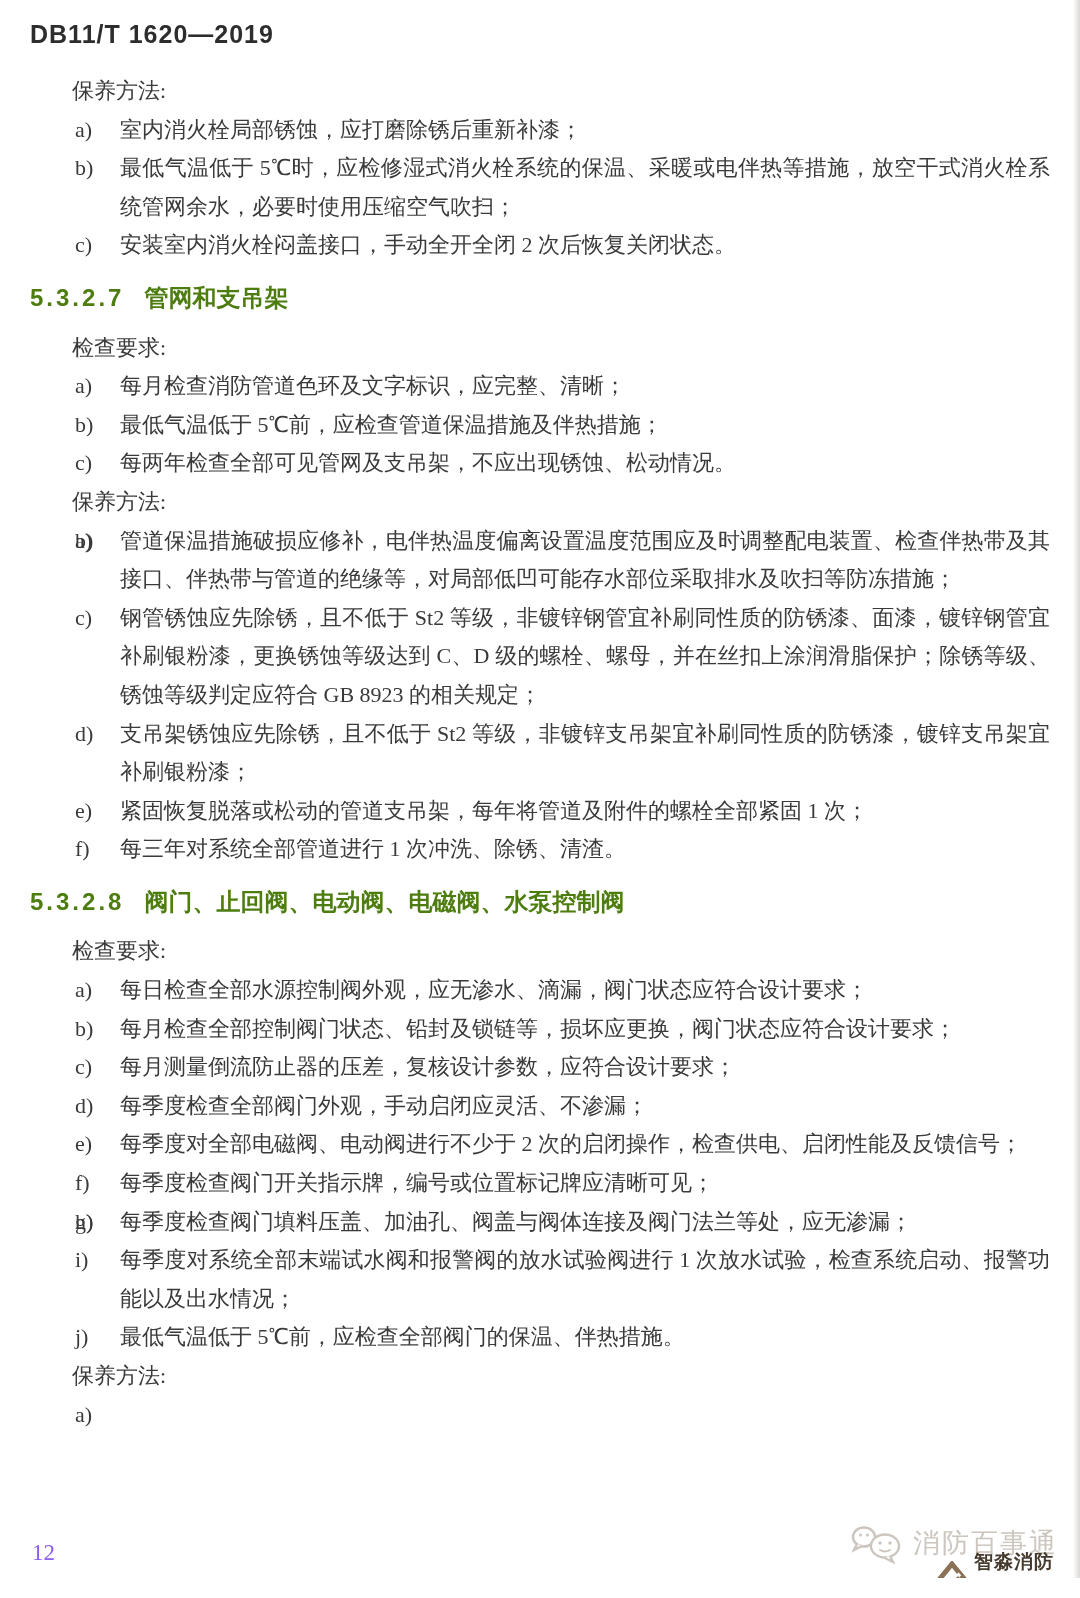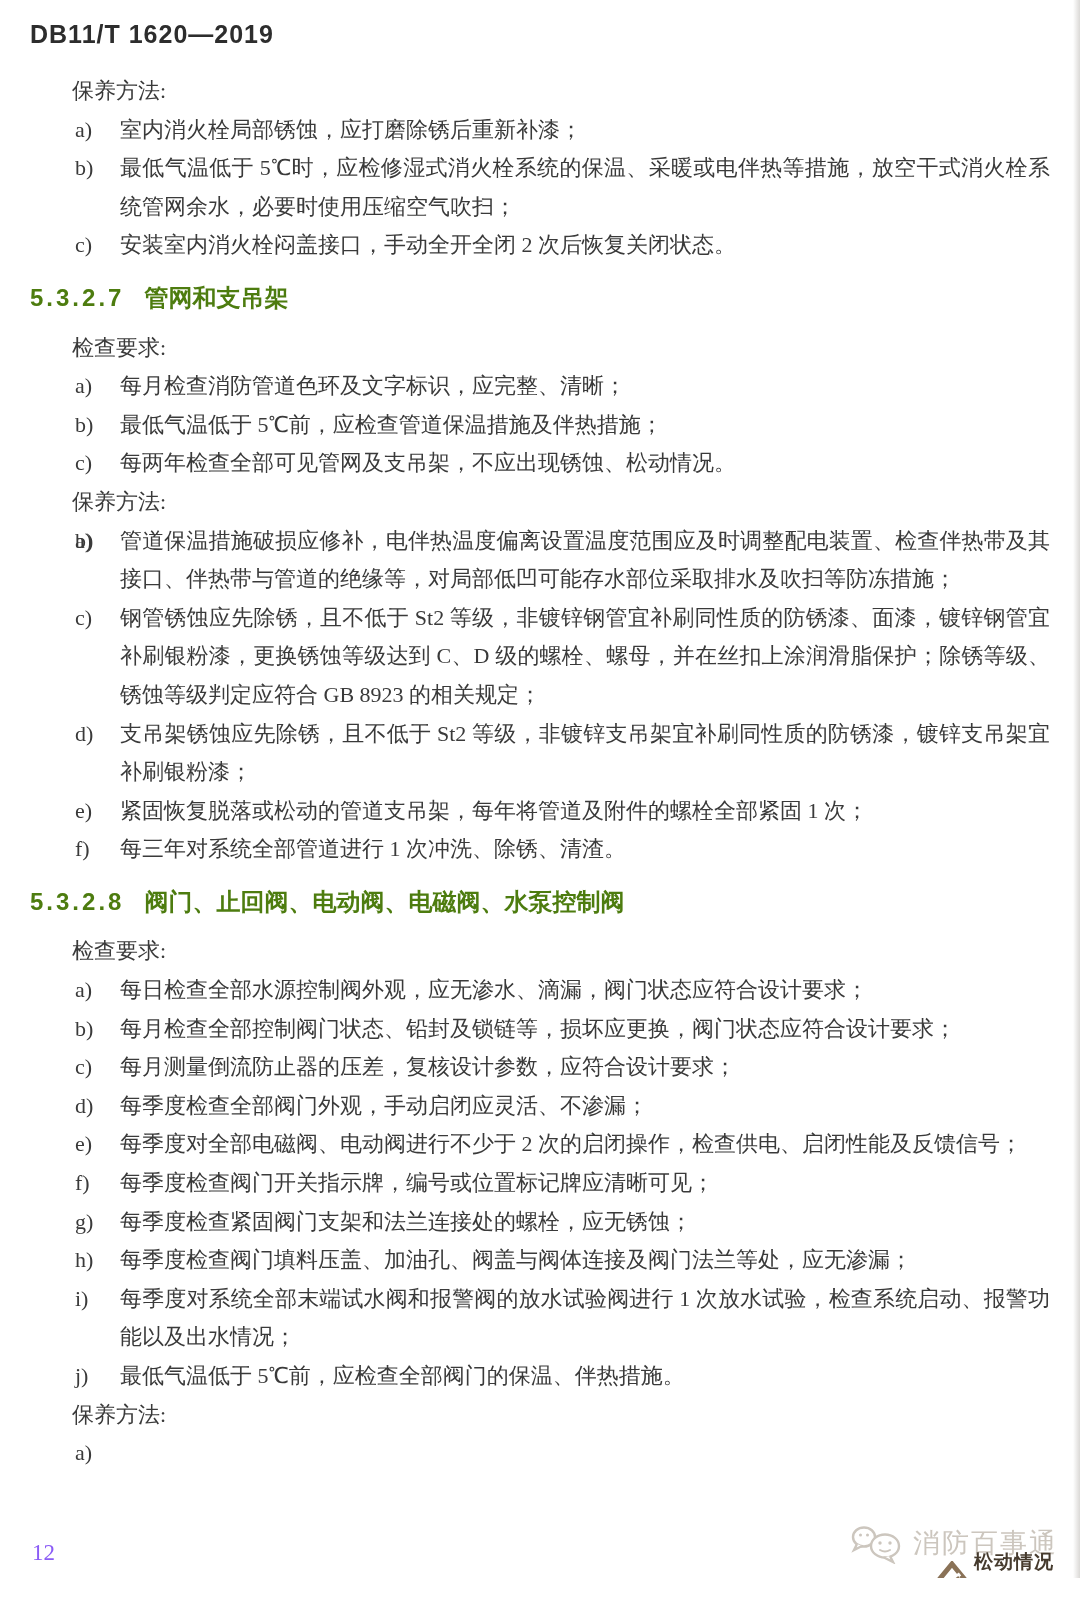--- a/index.html
+++ b/index.html
@@ -94,21 +94,21 @@
       <div class="list-item"><span class="list-marker">e)</span><span class="item-text">紧固恢复脱落或松动的管道支吊架，每年将管道及附件的螺栓全部紧固 1 次；</span></div>
       <div class="list-item"><span class="list-marker">f)</span><span class="item-text">每三年对系统全部管道进行 1 次冲洗、除锈、清渣。</span></div>
       <div class="section-heading"><span class="heading-number">5.3.2.8</span><span class="heading-title">阀门、止回阀、电动阀、电磁阀、水泵控制阀</span></div>
       <div class="block-label">检查要求:</div>
       <div class="list-item"><span class="list-marker">a)</span><span class="item-text">每日检查全部水源控制阀外观，应无渗水、滴漏，阀门状态应符合设计要求；</span></div>
       <div class="list-item"><span class="list-marker">b)</span><span class="item-text">每月检查全部控制阀门状态、铅封及锁链等，损坏应更换，阀门状态应符合设计要求；</span></div>
       <div class="list-item"><span class="list-marker">c)</span><span class="item-text">每月测量倒流防止器的压差，复核设计参数，应符合设计要求；</span></div>
       <div class="list-item"><span class="list-marker">d)</span><span class="item-text">每季度检查全部阀门外观，手动启闭应灵活、不渗漏；</span></div>
       <div class="list-item"><span class="list-marker">e)</span><span class="item-text">每季度对全部电磁阀、电动阀进行不少于 2 次的启闭操作，检查供电、启闭性能及反馈信号；</span></div>
       <div class="list-item"><span class="list-marker">f)</span><span class="item-text">每季度检查阀门开关指示牌，编号或位置标记牌应清晰可见；</span></div>
-      <div class="list-item"><span class="list-marker">g)</span><span class="item-text">每季度检查紧固阀门支架和法兰连接处的螺栓，应无锈蚀；</span></div>
+      <div class="list-item"><span class="list-marker">g)</span></div>
       <div class="list-item"><span class="list-marker">h)</span><span class="item-text">每季度检查阀门填料压盖、加油孔、阀盖与阀体连接及阀门法兰等处，应无渗漏；</span></div>
       <div class="list-item"><span class="list-marker">i)</span><span class="item-text">每季度对系统全部末端试水阀和报警阀的放水试验阀进行 1 次放水试验，检查系统启动、报警功能以及出水情况；</span></div>
       <div class="list-item"><span class="list-marker">j)</span><span class="item-text">最低气温低于 5℃前，应检查全部阀门的保温、伴热措施。</span></div>
       <div class="block-label">保养方法:</div>
       <div class="list-item"><span class="list-marker">a)</span></div>
     </main>
 
   <div class="page-number">12</div>
 
   <div class="watermark-gray">
@@ -126,19 +126,19 @@
     <span>消防百事通</span>
   </div>
 
   <div class="watermark-brand">
     <svg width="32" height="40" viewBox="0 0 32 40" fill="none" xmlns="http://www.w3.org/2000/svg">
       <polygon points="16,3 30,20 16,37 2,20" stroke="#8a7257" stroke-width="5" fill="none"></polygon>
       <line x1="7" y1="26" x2="24" y2="13" stroke="#ffffff" stroke-width="4"></line>
       <line x1="9" y1="27" x2="23" y2="16" stroke="#8a7257" stroke-width="2.5"></line>
     </svg>
     <div class="brand-text">
-      <span class="brand-name">松动情况</span>
+      <span class="brand-name">智淼消防</span>
       <span class="brand-url">zmjaxf.com</span>
     </div>
   </div>
 
   <div class="scan-edge-right"></div>
 </div>
 
 </body></html>

